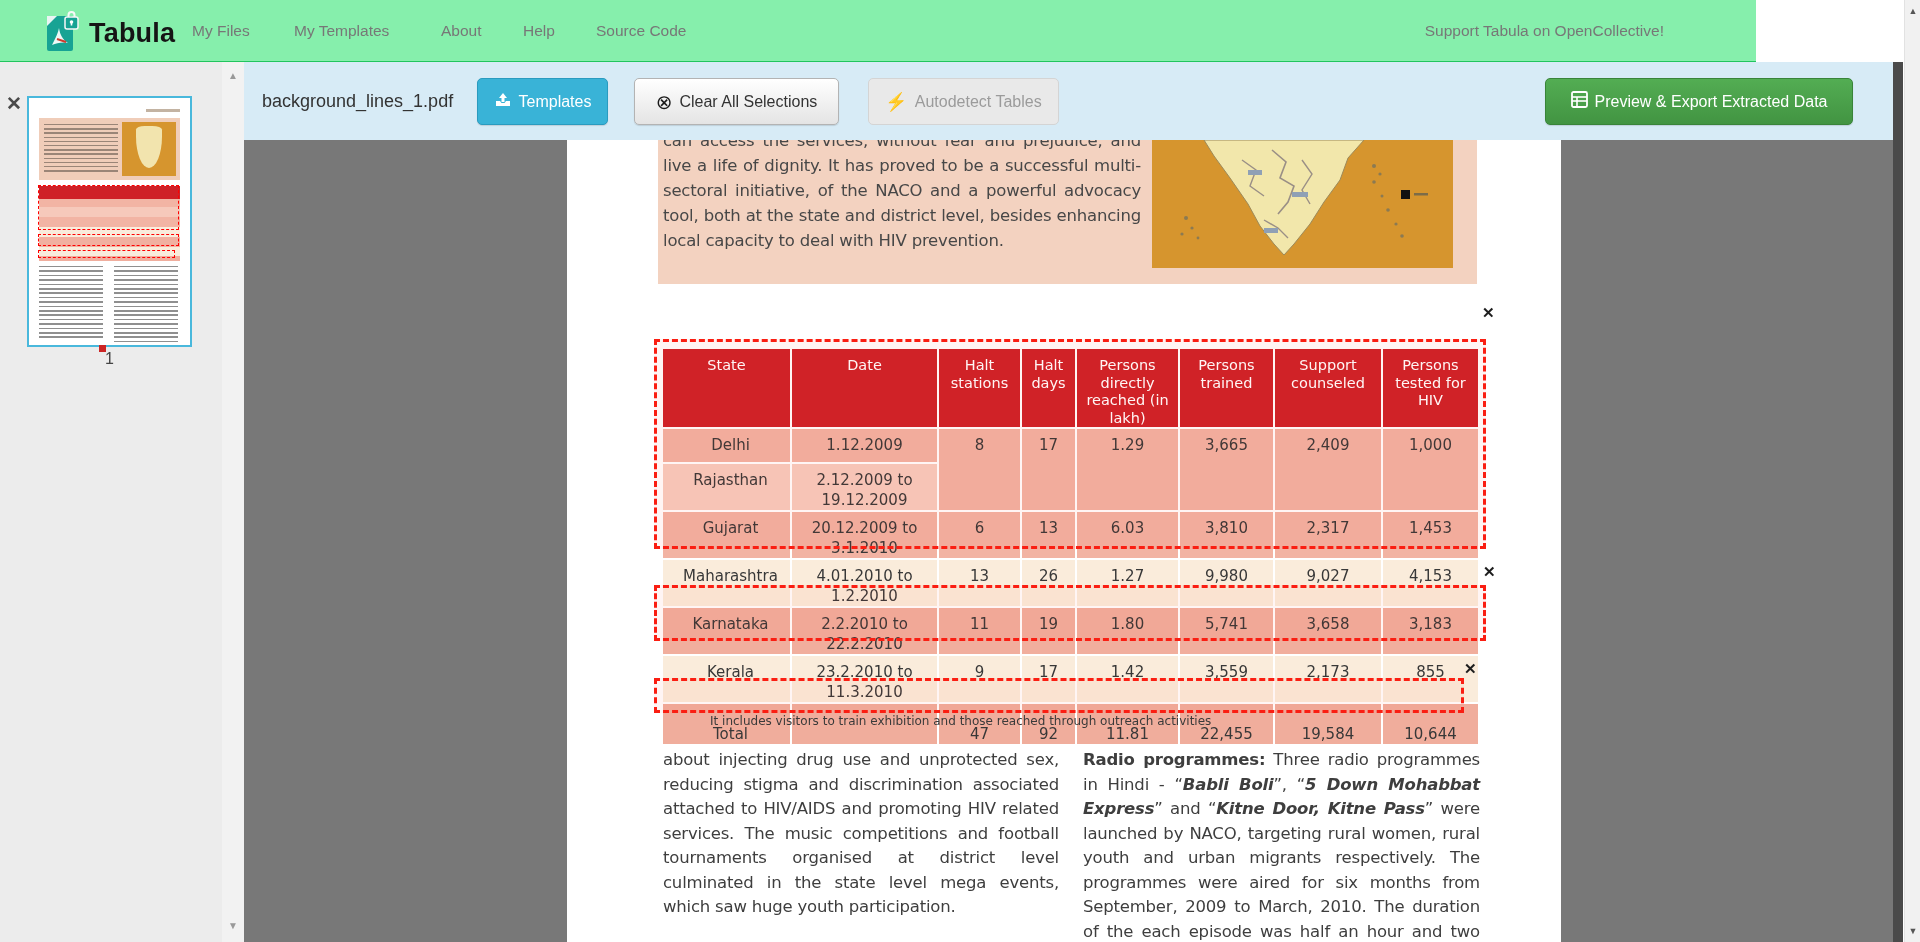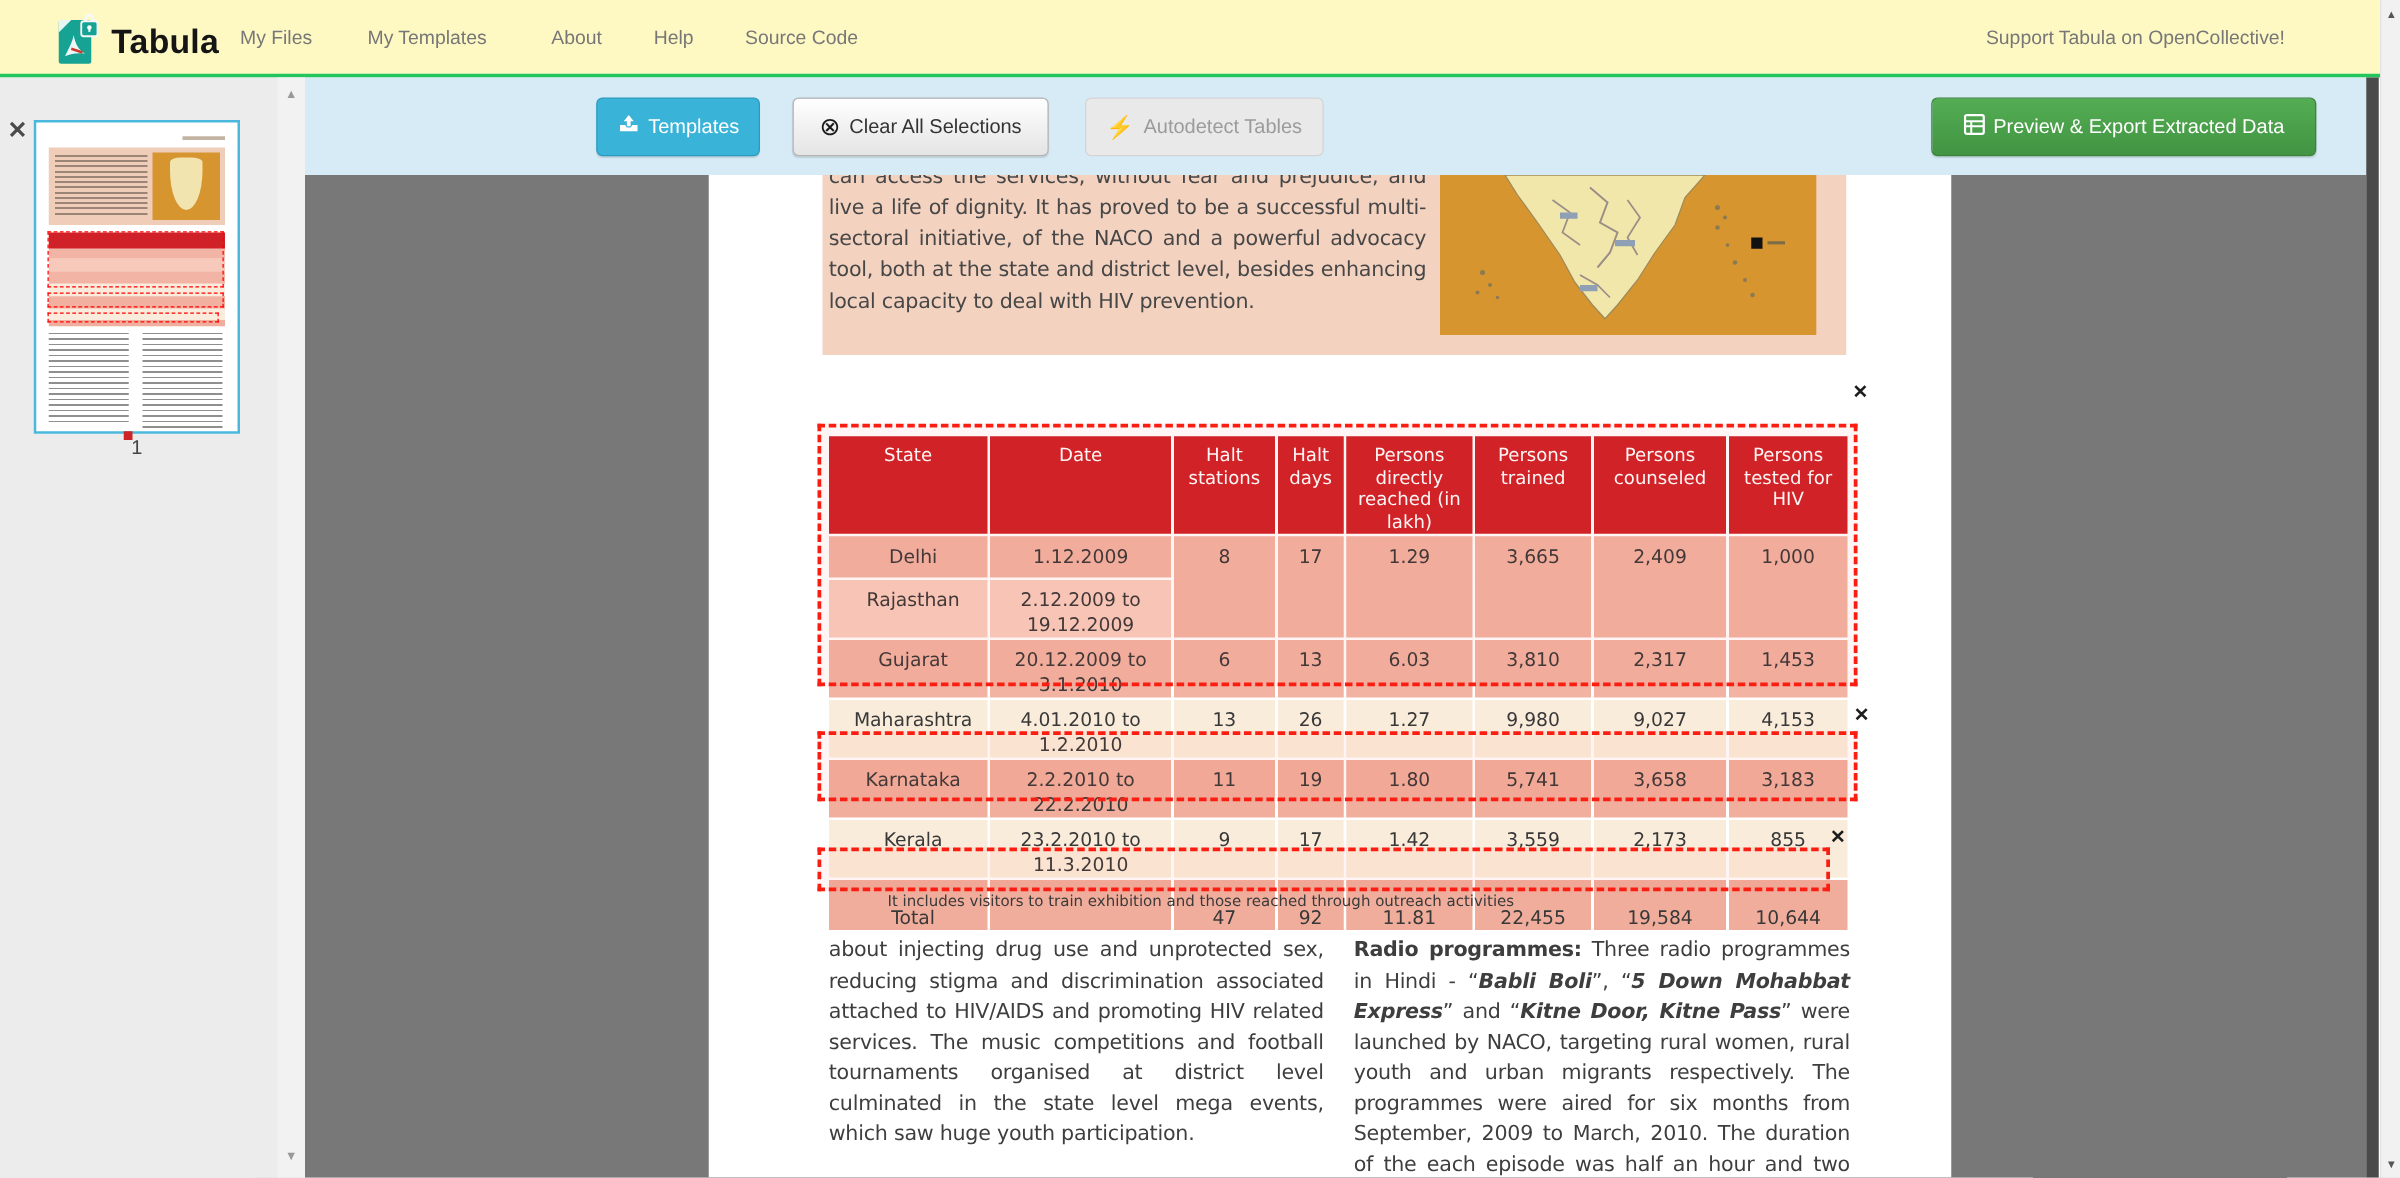--- a/index.html
+++ b/index.html
@@ -1,21 +1,21 @@
 <!DOCTYPE html>
 <html><head>
 <meta charset="utf-8">
 <style>
   * { margin:0; padding:0; box-sizing:border-box; }
   html,body { width:1920px; height:942px; overflow:hidden; background:#fff;
               font-family:"Liberation Sans", sans-serif; }
 
   
-  .navbar { position:absolute; left:0; top:0; width:1920px; height:62px;
-            background:#fef9c3; border-bottom:3px solid #22c55e; }
+  .navbar { position:absolute; left:0; top:0; width:1756px; height:62px;
+            background:#86efac; border-bottom:1px solid #22c55e; }
   .brand-wrap { position:absolute; left:44px; top:9px; display:flex; align-items:center; gap:8px; }
   .brand { font-size:27px; font-weight:bold; color:#151515; letter-spacing:.2px; }
   .nav-item { position:absolute; top:0; height:62px; line-height:62px;
               font-size:15.5px; color:#777; cursor:pointer; }
   .nav-support { position:absolute; right:92px; top:0; height:62px; line-height:62px;
                  font-size:15.5px; color:#777; cursor:pointer; }
 
   
   .toolbar { position:absolute; left:244px; top:62px; width:1649px; height:78px;
              background:#d7ebf6; }
@@ -131,20 +131,21 @@
   </div>
   <span class="nav-item" style="left:192px">My Files</span>
   <span class="nav-item" style="left:294px">My Templates</span>
   <span class="nav-item" style="left:441px">About</span>
   <span class="nav-item" style="left:523px">Help</span>
   <span class="nav-item" style="left:596px">Source Code</span>
   <span class="nav-support">Support Tabula on OpenCollective!</span>
 </div>
 
 <div class="toolbar">
+  <span class="filename">background_lines_1.pdf</span>
 
   <div class="btn btn-templates">
     <span>
       <svg width="18" height="16" viewBox="0 0 18 16">
         <polygon points="9,1 13,6 10.5,6 10.5,10 7.5,10 7.5,6 5,6" fill="#fff"></polygon>
         <path d="M2 9 v5 h14 v-5 h-4 l-1.5 2 h-3 L6 9 Z" fill="#fff"></path>
       </svg>
     </span>
     <span>Templates</span>
   </div>
@@ -256,21 +257,21 @@
           <col style="width:97px">
       </colgroup>
       <thead>
         <tr style="height:70px">
           <th>State</th>
           <th>Date</th>
           <th>Halt stations</th>
           <th>Halt days</th>
           <th>Persons directly reached (in lakh)</th>
           <th>Persons trained</th>
-          <th>Persons counseled</th>
+          <th>Support counseled</th>
           <th>Persons tested for HIV</th>
         </tr>
       </thead>
       <tbody>
         <tr class="r-delhi" style="height:35px">
           <td class="state">Delhi</td>
           <td>1.12.2009</td>
           <td class="merged" rowspan="2">8</td>
           <td class="merged" rowspan="2">17</td>
           <td class="merged" rowspan="2">1.29</td>

